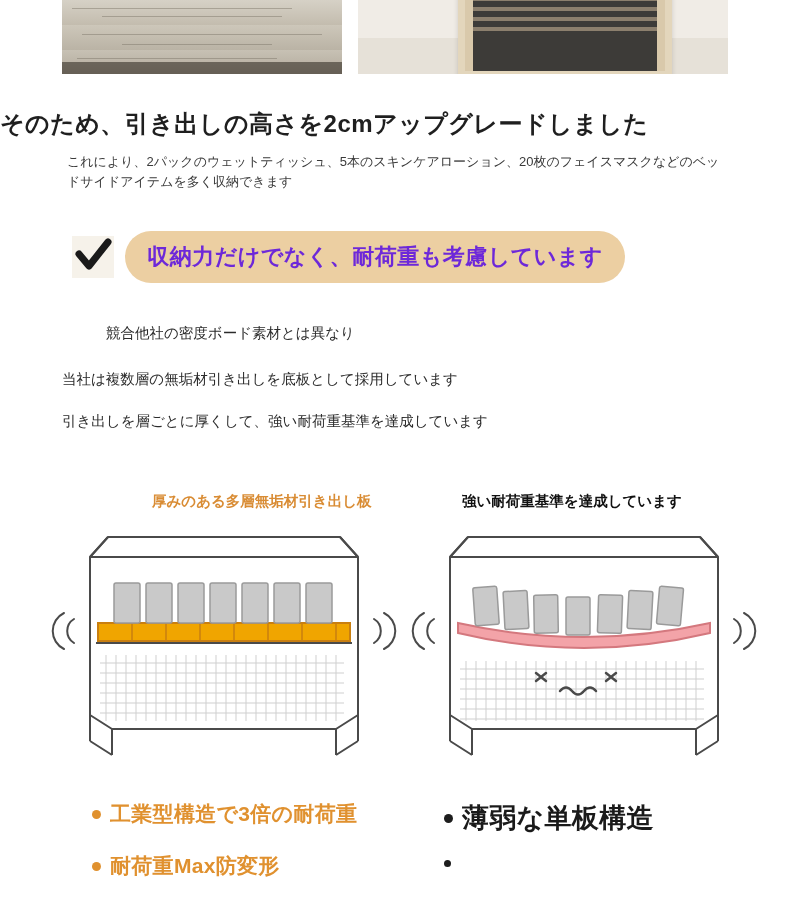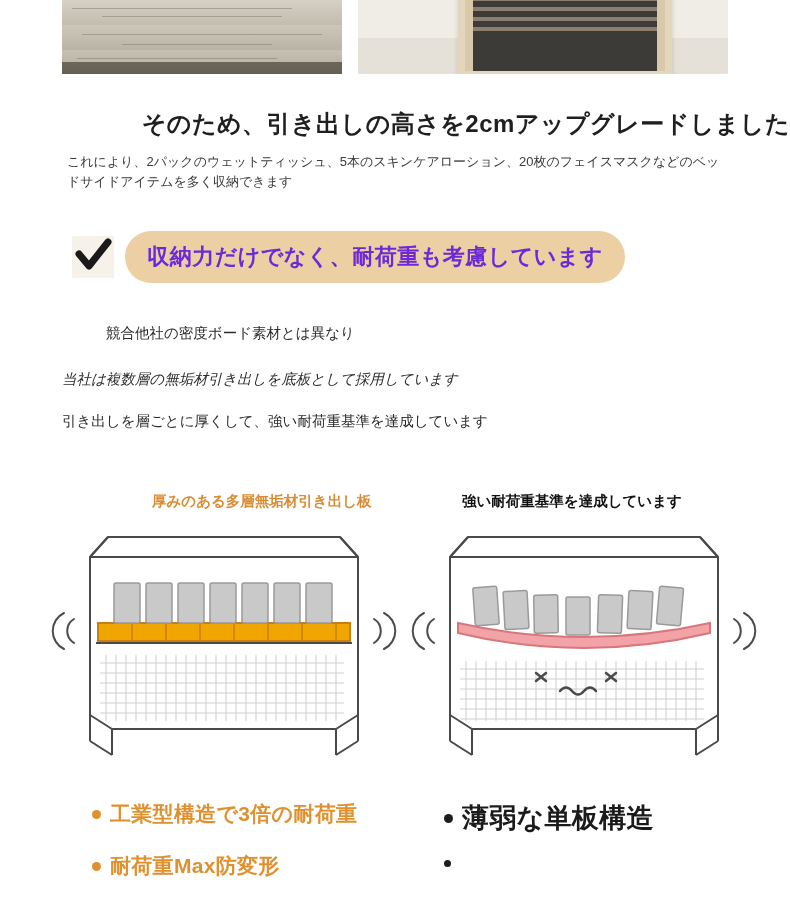--- a/index.html
+++ b/index.html
@@ -93,21 +93,21 @@
     position: absolute;
     left: 0; bottom: 0; width: 100%; height: 36px;
     background: #e6e1d8;
   }
 
   
   .headline {
     position: absolute;
     left: 0; top: 108px;
     width: 790px;
-    text-align: right;
+    text-align: left;
     font-size: 24px;
     font-weight: bold;
     letter-spacing: 0.5px;
     color: #1f1f1f;
   }
   .subtext {
     position: absolute;
     left: 67px; top: 152px;
     width: 660px;
     font-size: 13px;
@@ -140,21 +140,21 @@
   }
 
   
   .body-line {
     position: absolute;
     left: 62px;
     font-size: 14.5px;
     color: #2b2b2b;
   }
   .bl1 { top: 324px; margin-left: 44px; }
-  .bl2 { top: 370px; font-style: italic; }
+  .bl2 { top: 370px; }
   .bl3 { top: 412px; }
 
   
   .cap {
     position: absolute;
     font-size: 14.5px;
     font-weight: bold;
     top: 492px;
   }
   .cap-left { left: 108px; color: #d98c34; margin-left: 44px; }

